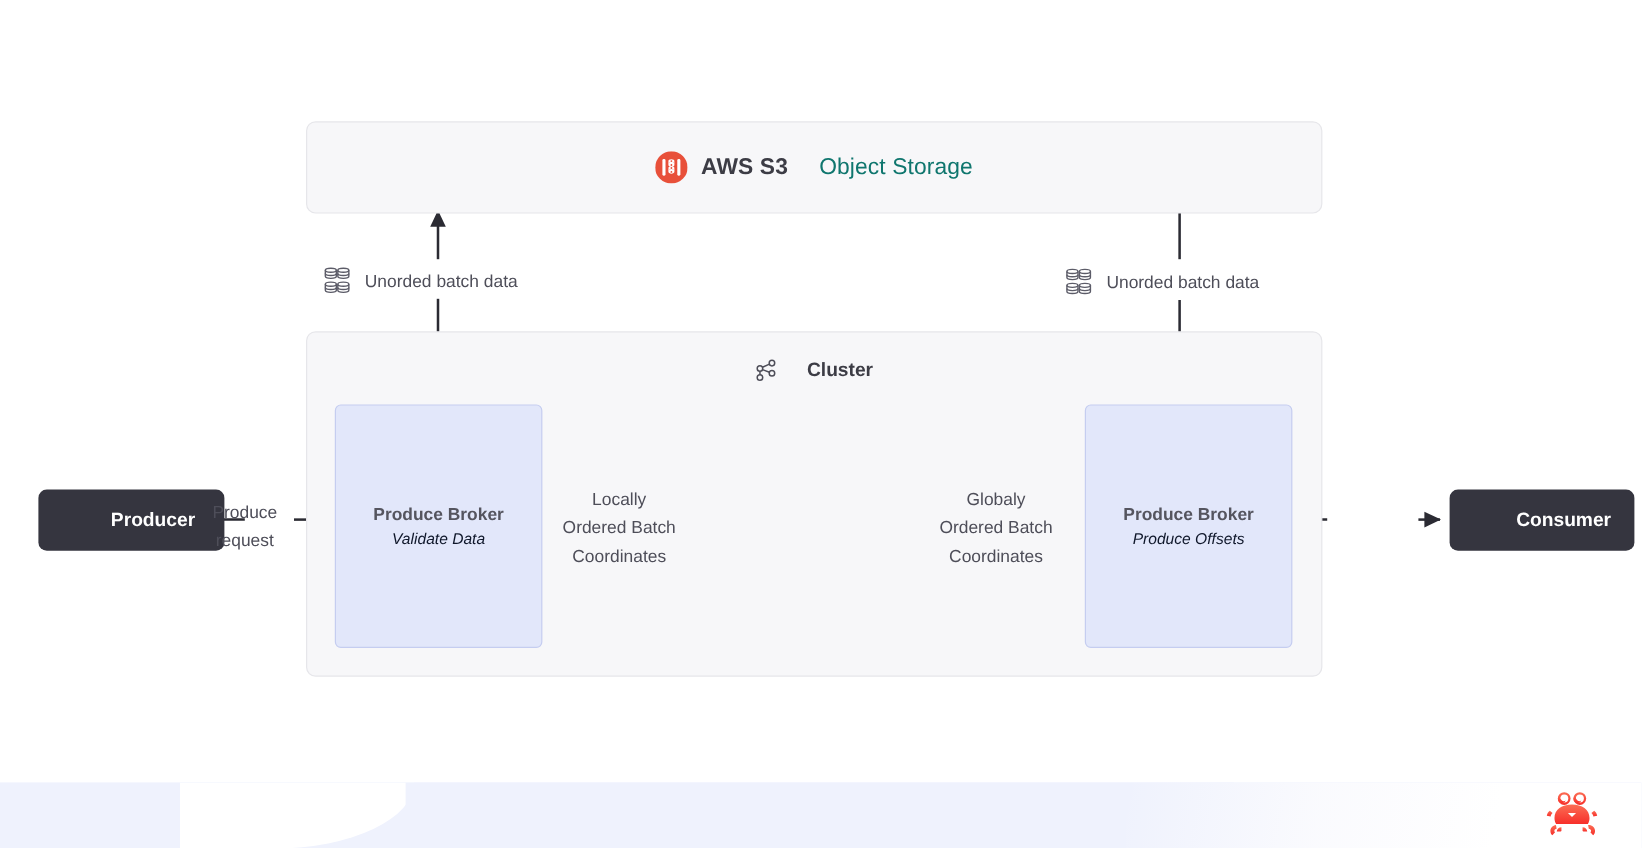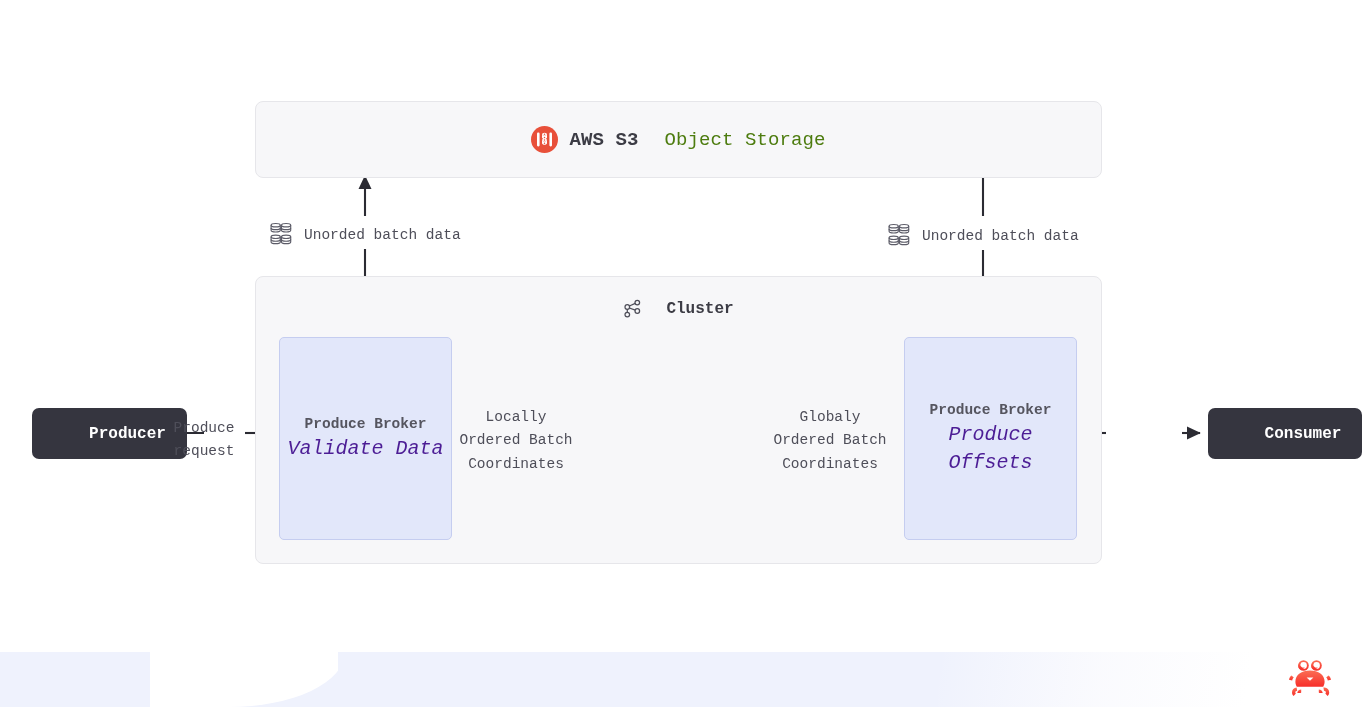--- a/index.html
+++ b/index.html
@@ -15,21 +15,20 @@
     font-family: "Liberation Sans", sans-serif;
     -webkit-font-smoothing: antialiased;
   }
 
   
   #canvas {
     position: absolute;
     left: 0; top: 0;
     width: 1088px;
     height: 707px;
-    font-family: Liberation Mono, monospace;
   }
 
   
   .bottom-band {
     position: absolute;
     left: 0;
     top: 652px;
     width: 1368px;
     height: 55px;
     background: #eff2fd;
@@ -96,21 +95,21 @@
     height: 27px;
     flex: none;
     display: block;
   }
   .s3-strong {
     font-weight: bold;
     color: #3c3c45;
   }
   .s3-light {
     font-weight: normal;
-    color: #4d7c0f;
+    color: #0f766e;
     margin-left: 15px;
   }
 
   
   .cluster-box {
     position: absolute;
     left: 255px;
     top: 276px;
     width: 845px;
     height: 286px;
@@ -150,23 +149,23 @@
     justify-content: center;
     text-align: center;
     line-height: 1.4;
   }
   .node-title {
     font-size: 14.5px;
     font-weight: bold;
     color: #55555f;
   }
   .node-sub {
-    font-size: 20px;
+    font-size: 13px;
     font-style: italic;
-    color: #4c1d95;
+    color: #0f172a;
   }
   #node-produce-broker-1 { left: 279px; top: 337px; width: 171px; height: 201px; }
   #node-batch-coordinator { left: 592px; top: 337px; width: 171px; height: 201px; }
   #node-produce-broker-2 { left: 904px; top: 337px; width: 171px; height: 201px; }
 
   
   .endpoint {
     position: absolute;
     background: #35353f;
     border-radius: 7px;

